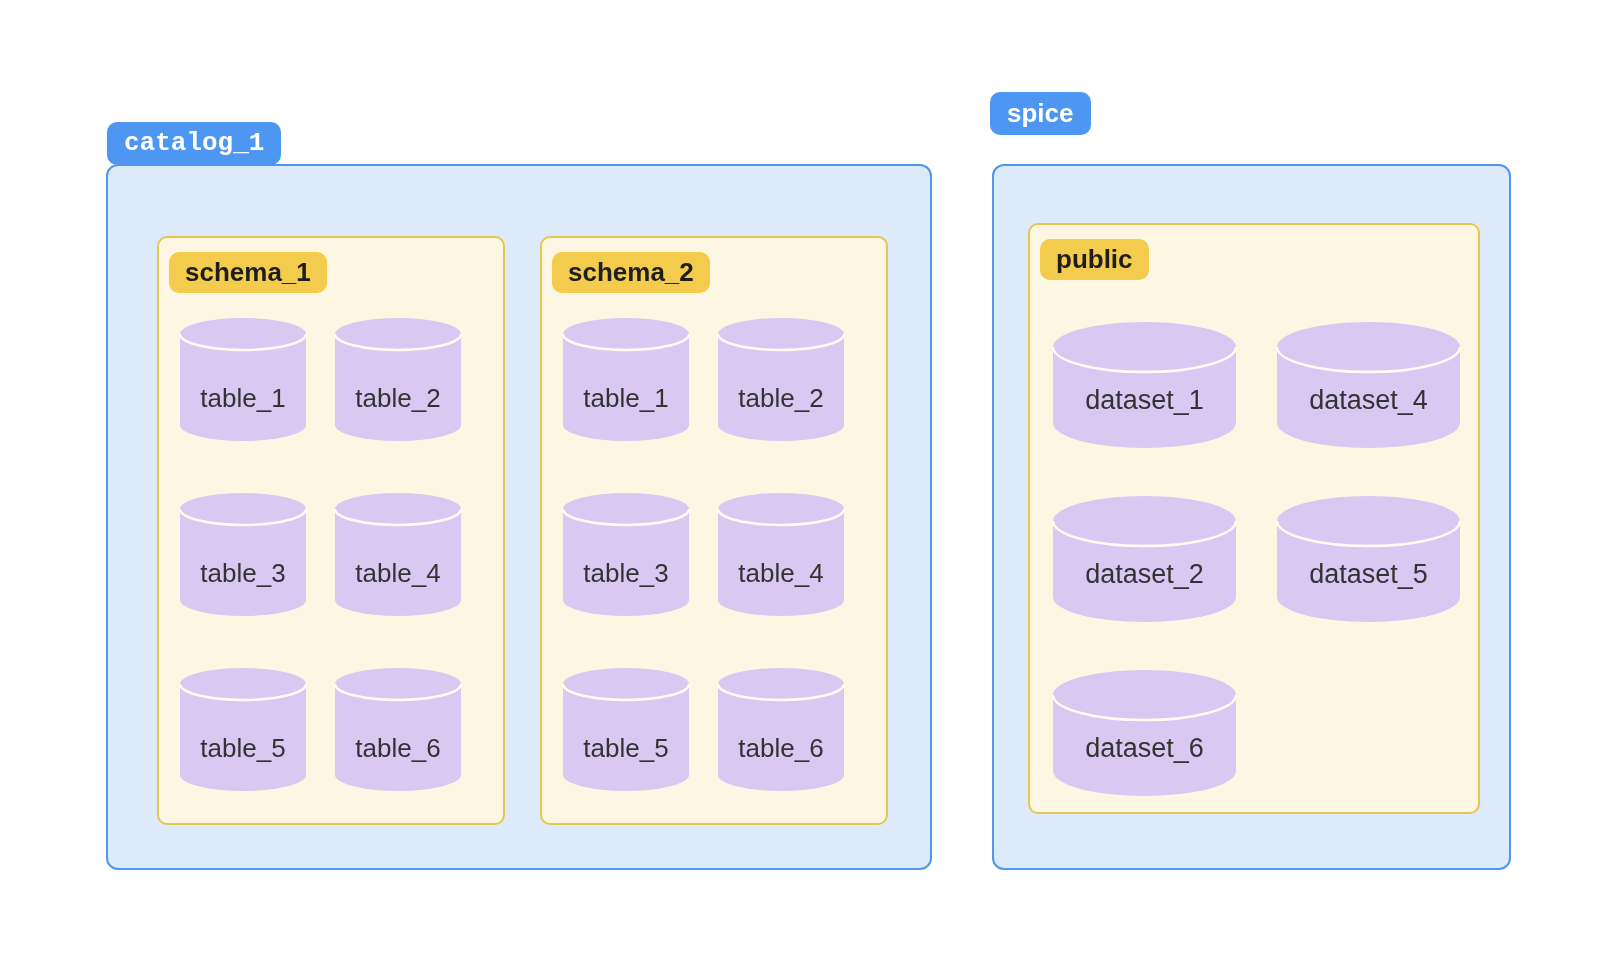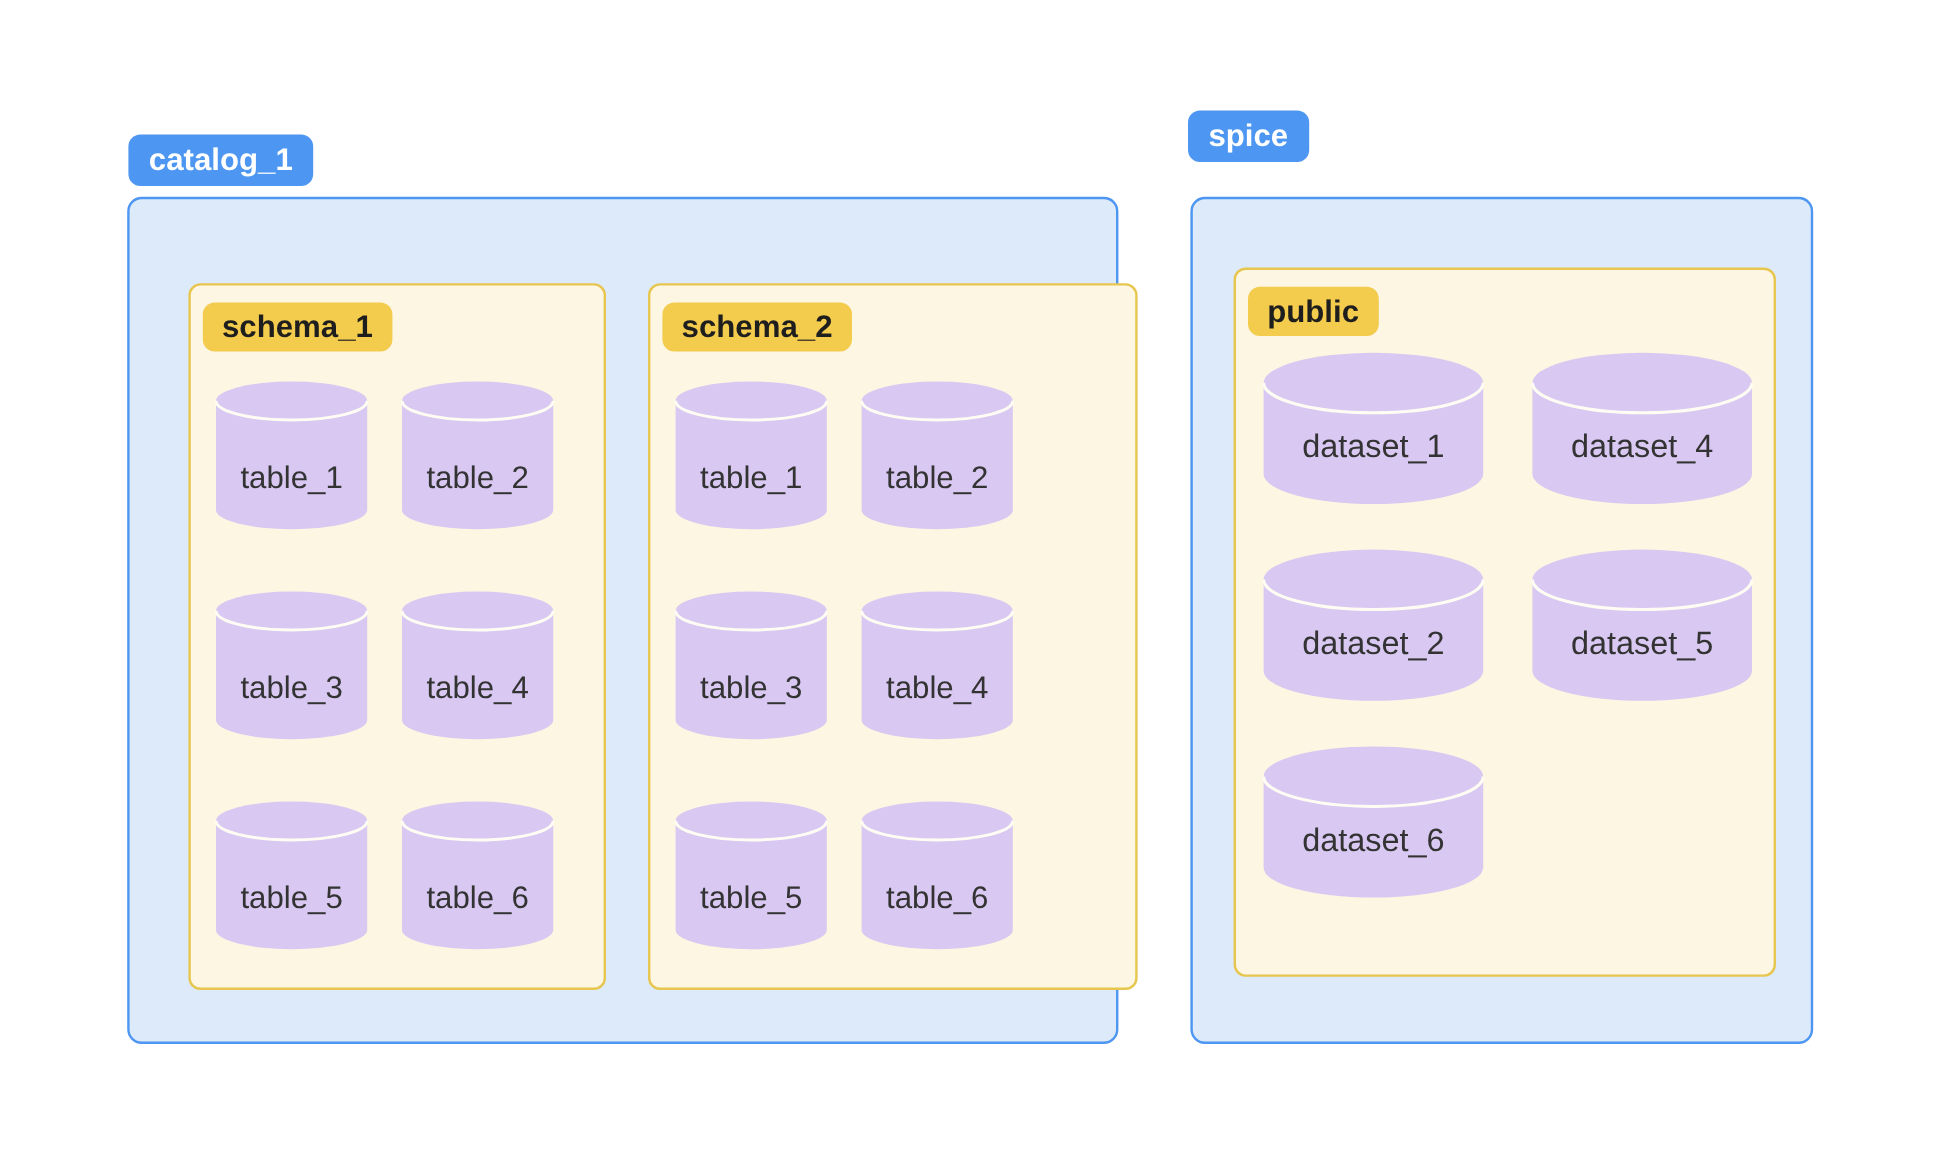--- a/index.html
+++ b/index.html
@@ -66,23 +66,23 @@
     display: grid;
   }
   .t-grid {
     left: 20px;
     top: 79px;
     grid-template-columns: repeat(2, 128px);
     gap: 50px 27px;
   }
   .d-grid {
     left: 22px;
-    top: 68px;
+    top: 96px;
     grid-template-columns: repeat(2, 185px);
-    gap: 36px 39px;
+    gap: 46px 39px;
   }
   .cyl {
     position: relative;
     display: flex;
     align-items: center;
     justify-content: center;
   }
   .cyl.t { width: 128px; height: 125px; padding-top: 38px; }
   .cyl.d { width: 185px; height: 128px; padding-top: 30px; }
   .cyl .shape {
@@ -114,21 +114,21 @@
     </g>
     <g id="cylD">
       <path class="cyl-body" d="M1,26 v76 a91.5,25 0 0 0 183,0 v-76 a91.5,25 0 0 0 -183,0 z"></path>
       <path class="cyl-arc" d="M1,26 a91.5,25 0 0 0 183,0"></path>
     </g>
   </defs>
 </svg>
 
 <div class="canvas">
 
-  <div class="badge blue" style="left:107px; top:112px;">catalog_1</div>
+  <div class="badge blue" style="left:107px; top:122px;font-family:Liberation Mono, monospace;">catalog_1</div>
 
   <div class="container" style="left:106px; top:164px; width:826px; height:706px;">
 
     <div class="schema" style="left:49px; top:70px; width:348px; height:589px;">
       <div class="badge yellow">schema_1</div>
       <div class="grid t-grid">
         <div class="cyl t">
           <svg class="shape" viewBox="0 0 128 125">
               <use href="#cylT"></use>
             </svg>
@@ -160,21 +160,21 @@
         </div>
         <div class="cyl t">
           <svg class="shape" viewBox="0 0 128 125">
               <use href="#cylT"></use>
             </svg>
           <span class="lbl">table_6</span>
         </div>
       </div>
     </div>
 
-    <div class="schema" style="left:432px; top:70px; width:408px; height:589px;">
+    <div class="schema" style="left:432px; top:70px; width:348px; height:589px;">
       <div class="badge yellow">schema_2</div>
       <div class="grid t-grid">
         <div class="cyl t">
           <svg class="shape" viewBox="0 0 128 125">
               <use href="#cylT"></use>
             </svg>
           <span class="lbl">table_1</span>
         </div>
         <div class="cyl t">
           <svg class="shape" viewBox="0 0 128 125">

